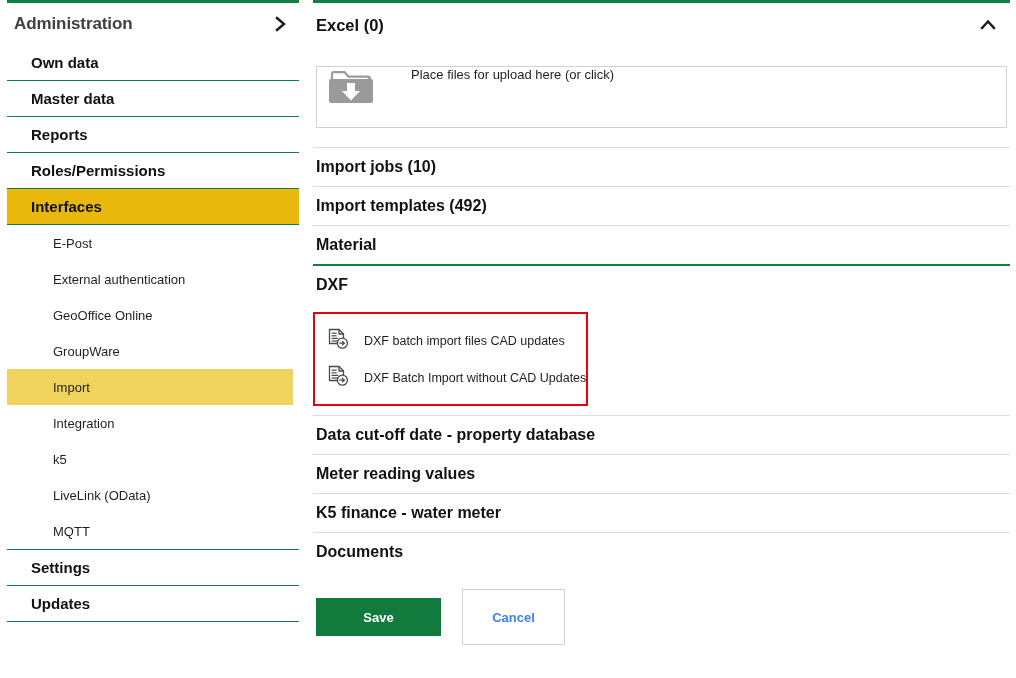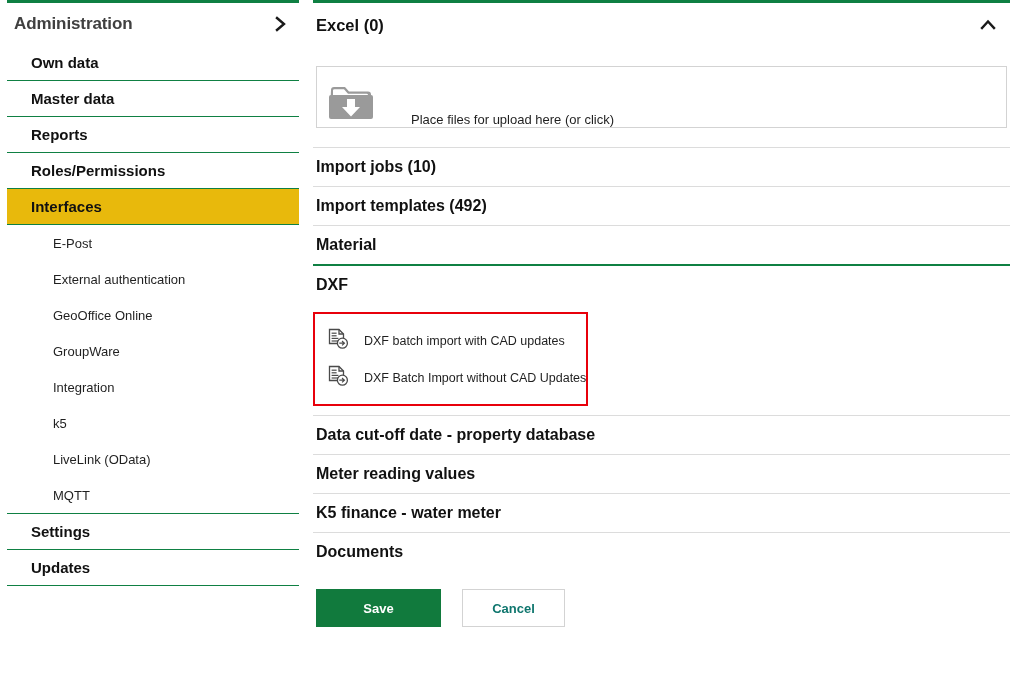--- a/index.html
+++ b/index.html
@@ -128,21 +128,21 @@
   .dropzone-wrap {
     padding: 19px 0 0 0;
   }
   .dropzone {
     margin-left: 3px;
     margin-right: 3px;
     height: 62px;
     border: 1px solid #d3d3d3;
     background: #ffffff;
     display: flex;
-    align-items: flex-end;
+    align-items: flex-start;
     padding-left: 11px;
   }
   .folder-icon { width: 46px; height: 40px; flex: 0 0 46px; }
   .dropzone-label {
     font-size: 13px;
     color: #1f1f1f;
     margin-left: 37px;
     white-space: nowrap;
   }
 
@@ -205,23 +205,23 @@
   }
   .btn-save {
     width: 125px;
     height: 38px;
     background: #117a3d;
     color: #ffffff;
     border: none;
   }
   .btn-cancel {
     width: 103px;
-    height: 38px;
+    height: 56px;
     background: #ffffff;
-    color: #0f766e;
+    color: #3b82f6;
     border: 1.5px solid #d3d3d3;
   }
 </style>
 </head>
 <body>
 
 <div class="app">
 
   <nav class="sidebar">
     <div class="side-top-rule"></div>
@@ -256,20 +256,23 @@
         <span>E-Post</span>
       </div>
       <div class="side-sub">
         <span>External authentication</span>
       </div>
       <div class="side-sub">
         <span>GeoOffice Online</span>
       </div>
       <div class="side-sub">
         <span>GroupWare</span>
+      </div>
+      <div class="side-sub active-sub">
+        <span>Import</span>
       </div>
       <div class="side-sub">
         <span>Integration</span>
       </div>
       <div class="side-sub">
         <span>k5</span>
       </div>
       <div class="side-sub">
         <span>LiveLink (OData)</span>
       </div>
@@ -335,21 +338,21 @@
               <g stroke="#4a4a4a" stroke-width="1.2" stroke-linecap="butt">
                 <line x1="4.6" y1="5.2" x2="9.6" y2="5.2"></line>
                 <line x1="4.6" y1="7.8" x2="9.6" y2="7.8"></line>
                 <line x1="4.6" y1="10.4" x2="11.4" y2="10.4"></line>
                 <line x1="4.6" y1="13" x2="11.4" y2="13"></line>
               </g>
               <circle cx="15.4" cy="15.2" r="5" fill="#ffffff" stroke="#4a4a4a" stroke-width="1.3"></circle>
               <path d="M12.9 15.2 h4.4 M15.5 13.4 l1.9 1.8 l-1.9 1.8" fill="none" stroke="#4a4a4a" stroke-width="1.2" stroke-linecap="square"></path>
             </svg>
           </span>
-          <span class="dxf-link-label">DXF batch import with CAD updates</span>
+          <span class="dxf-link-label">DXF batch import files CAD updates</span>
         </div>
         <div class="dxf-link">
           <span>
             <svg class="doc-icon" viewBox="0 0 22 22" aria-hidden="true">
               <path d="M2.5 1.5 h9.5 l4.5 4.5 v9.5 h-14 z" fill="#ffffff" stroke="#4a4a4a" stroke-width="1.3"></path>
               <path d="M12 1.5 v4.5 h4.5" fill="none" stroke="#4a4a4a" stroke-width="1.3"></path>
               <g stroke="#4a4a4a" stroke-width="1.2" stroke-linecap="butt">
                 <line x1="4.6" y1="5.2" x2="9.6" y2="5.2"></line>
                 <line x1="4.6" y1="7.8" x2="9.6" y2="7.8"></line>
                 <line x1="4.6" y1="10.4" x2="11.4" y2="10.4"></line>

